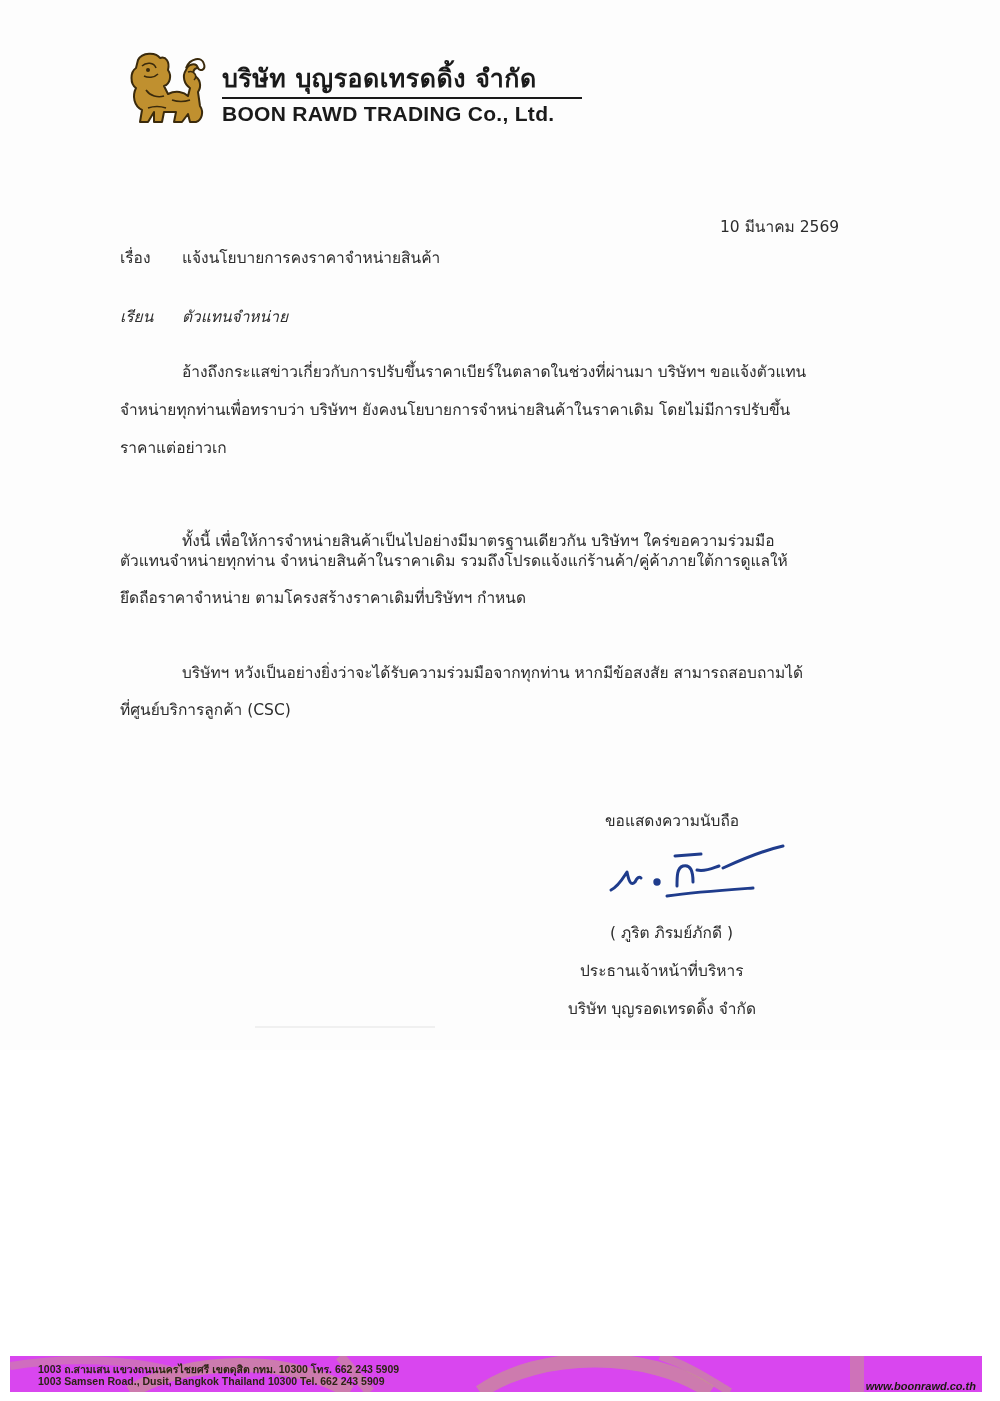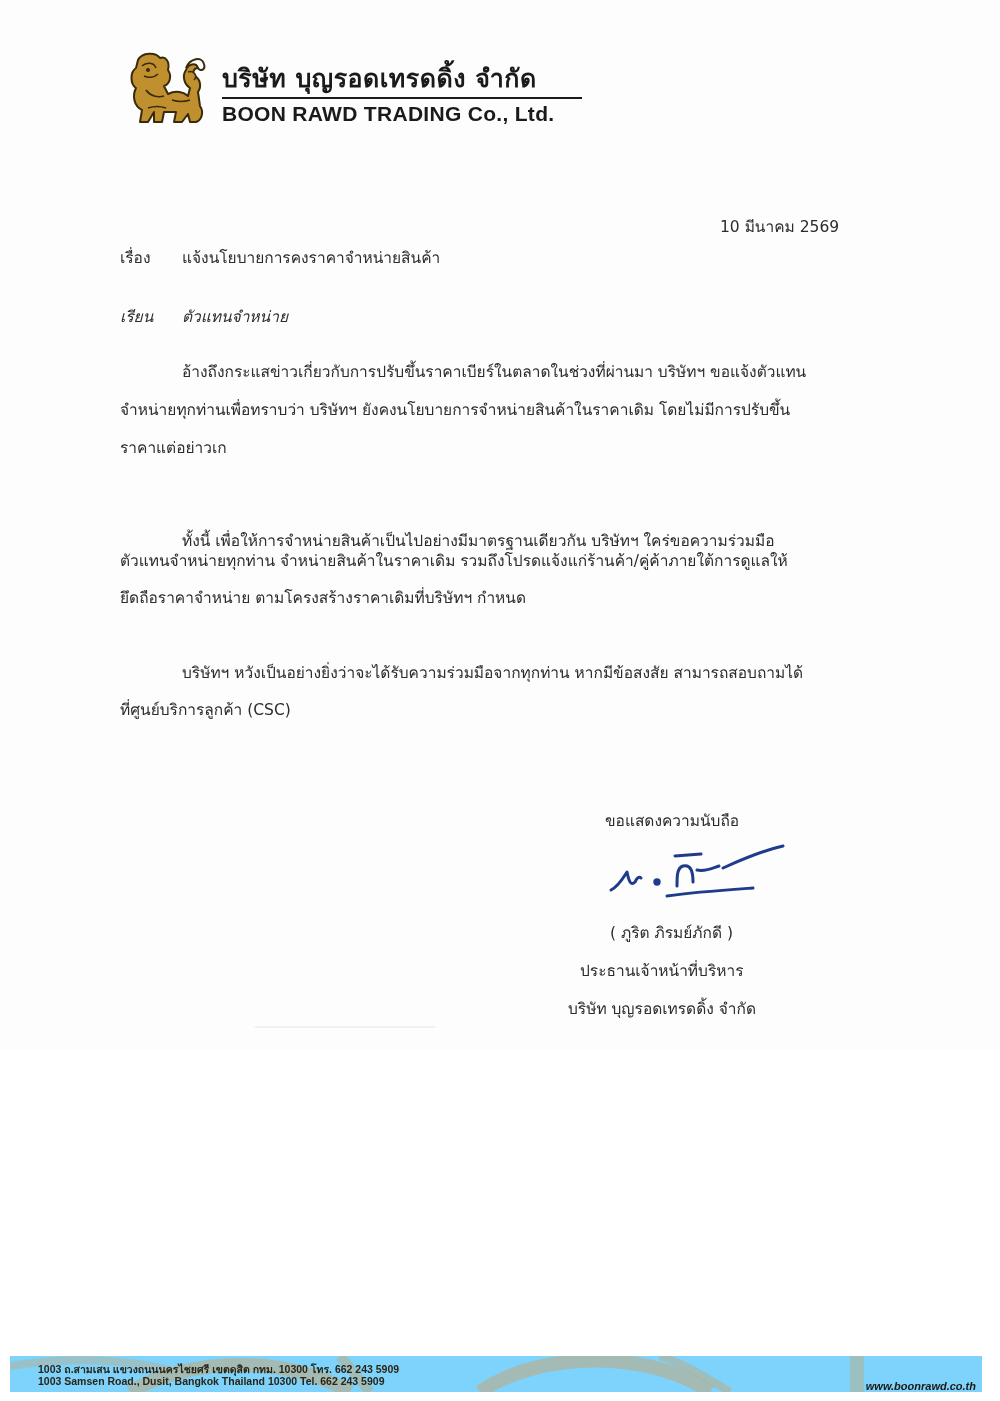--- a/index.html
+++ b/index.html
@@ -47,21 +47,21 @@
     .signature { position: absolute; left: 605px; top: 842px; width: 185px; height: 60px; }
     .sig-name { left: 610px; top: 920px; }
     .sig-title { left: 580px; top: 958px; }
     .sig-company { left: 568px; top: 996px; }
 
     .faint-line { position: absolute; left: 255px; top: 1026px; width: 180px; height: 2px; background: #f0f0f0; }
 
     
     .footer {
       position: absolute; left: 10px; top: 1356px; width: 972px; height: 36px;
-      background: #7dd3fc;
+      background: #d946ef;
       overflow: hidden;
     }
     .footer-deco { position: absolute; left: 0; top: 0; width: 972px; height: 36px; }
     .footer-addr {
       position: absolute; left: 28px; font-family: "Liberation Sans", sans-serif;
       font-size: 10.5px; font-weight: bold; color: #2b2414; white-space: nowrap;
     }
     .addr-th { top: 5px; }
     .addr-en { top: 19px; }
     .footer-url {

